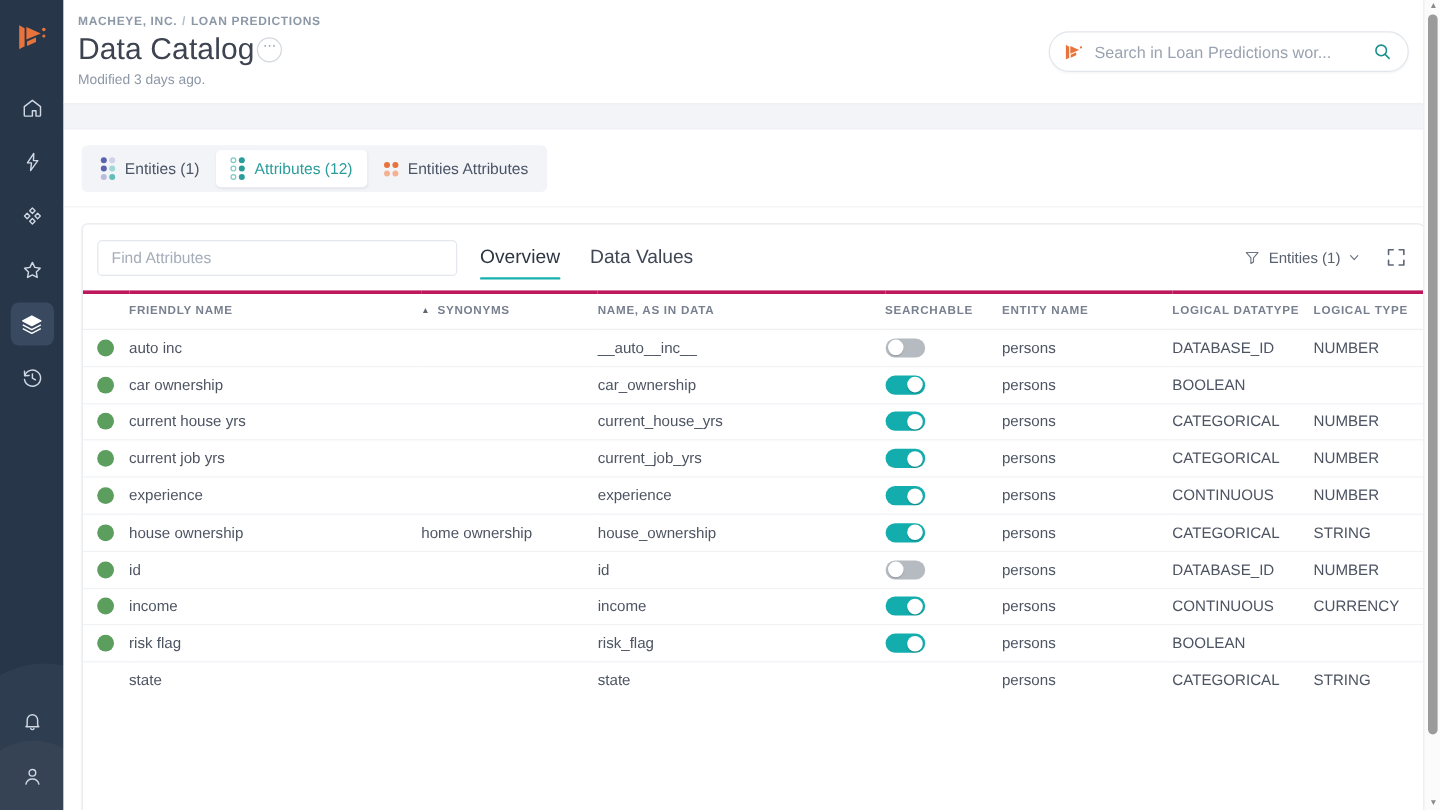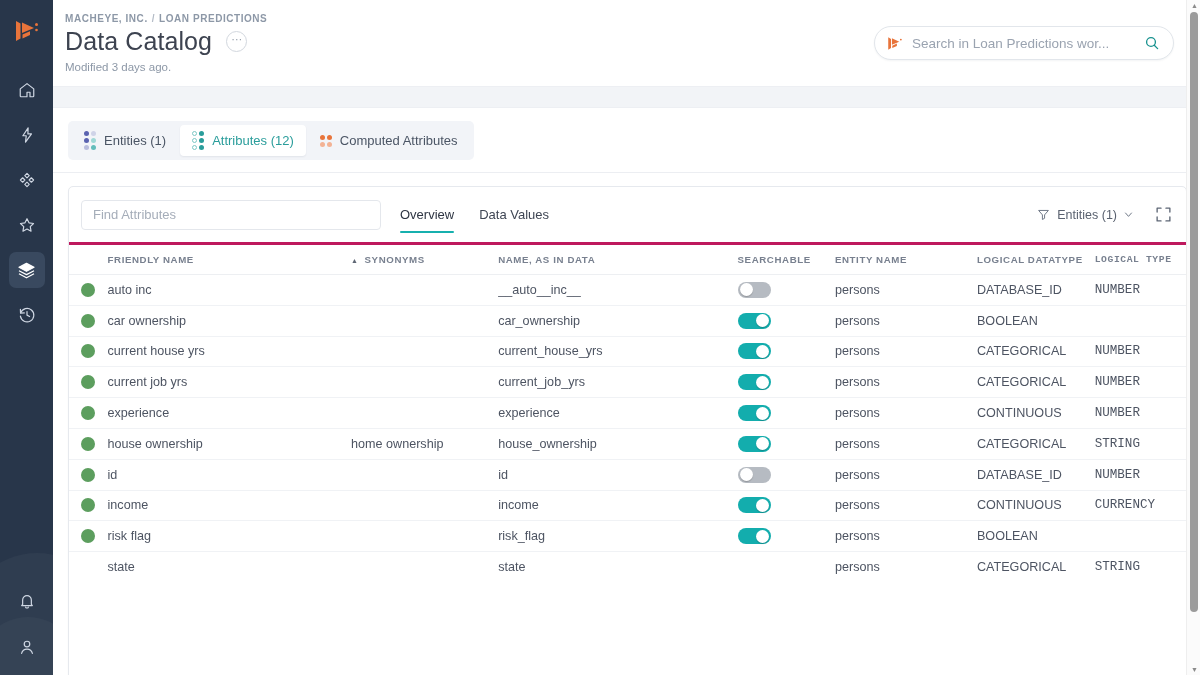--- a/index.html
+++ b/index.html
@@ -56,21 +56,21 @@
     height: 86px; background: #fff; padding: 13px 26px 0 12px;
     display: flex; align-items: flex-start; justify-content: space-between;
     border-bottom: 1px solid #ffffff;
   }
   .hdr-left { padding-left: 0; }
   .breadcrumb {
     font-size: 10px; letter-spacing: .55px; color: #8d98a7; font-weight: 600;
     text-transform: uppercase; margin-bottom: 3px; display:flex; gap:4px;
   }
   .breadcrumb .sep { color: #b4bcc7; }
-  .title-row { display: flex; align-items: center; gap: 14px; }
+  .title-row { display: flex; align-items: center; gap: 2px; }
   .page-title { font-size: 25px; color: #3d4350; font-weight: 400; letter-spacing:.1px;}
   .dots-btn {
     width: 21px; height: 21px; border-radius: 50%; border: 1px solid #d2d7de;
     display: flex; align-items: center; justify-content: center;
     color: #98a1ad; font-size: 11px; line-height: 0; padding-bottom:5px;
   }
   .modified { font-size: 11.5px; color: #8d98a7; margin-top: 5px; }
 
   .searchbox {
     margin-top: 13px; width: 300px; height: 34px; border: 1px solid #e2e6eb;
@@ -108,21 +108,21 @@
   }
   .panel-top {
     height: 55px; display: flex; align-items: center; padding: 0 14px 0 12px; gap: 0;
   }
   .find-input {
     width: 300px; height: 30px; border: 1px solid #e4e7ec; border-radius: 4px;
     background: #fff; display: flex; align-items: center; padding: 0 11px;
     font-size: 13px; color: #a5adb9;
   }
   .panel-tabs { display: flex; gap: 25px; margin-left: 19px; align-self: stretch; align-items:center; }
-  .ptab { font-size: 13px; color: #3f4654; position: relative; height: 100%; display:flex; align-items:center;}
+  .ptab { font-size: 16px; color: #3f4654; position: relative; height: 100%; display:flex; align-items:center;}
   .ptab.active { color: #2e3543; }
   .ptab.active::after {
     content: ""; position: absolute; left: 0; right: 0; bottom: 9px; height: 2.5px;
     background: #16b0ae; border-radius: 2px;
   }
   .panel-right { margin-left: auto; display: flex; align-items: center; gap: 22px; color: #6c7584;}
   .filter-chip { display:flex; align-items:center; gap:7px; font-size:12.5px; color:#59616f;}
 
   
   table { width: 100%; border-collapse: collapse; table-layout: fixed; }
@@ -138,21 +138,21 @@
   }
   tbody tr:last-child td { border-bottom: none; }
 
   .c-dot   { width: 38px;  padding-left: 12px !important; }
   .c-fname { width: 240px; }
   .c-syn   { width: 145px; }
   .c-nid   { width: 236px; }
   .c-srch  { width: 96px; }
   .c-ent   { width: 140px; }
   .c-ldt   { width: 116px; }
-  .c-lt    { width: 90px; font-family: Liberation Mono, monospace; }
+  .c-lt    { width: 90px; }
 
   th.c-syn { padding-left: 0; }
   .sort-caret { display:inline-block; margin-right:6px; color:#5f6775; font-size:7px; vertical-align:middle;}
 
   .greendot { width: 14px; height: 14px; border-radius: 50%; background: #5c9e5e; display:block; }
 
   .toggle { width: 33px; height: 16px; border-radius: 9px; position: relative; display:block;}
   .toggle.on  { background: #13adad; }
   .toggle.off { background: #b6bbc2; }
   .toggle .knob {
@@ -316,21 +316,21 @@
           <span>Attributes (12)</span>
         </div>
 
         <div class="tab">
           <span class="dotgrid" style="grid-template-rows:5px 5px;">
             <i style="background:#e8743b"></i>
               <i style="background:#e8743b"></i>
             <i style="background:#f3b294"></i>
               <i style="background:#f3b294"></i>
           </span>
-          <span>Computed Attributes</span>
+          <span>Entities Attributes</span>
         </div>
 
       </div>
     </div>
 
     <div class="panel-area">
       <div class="panel">
 
         <div class="panel-top">
           <div class="find-input">

